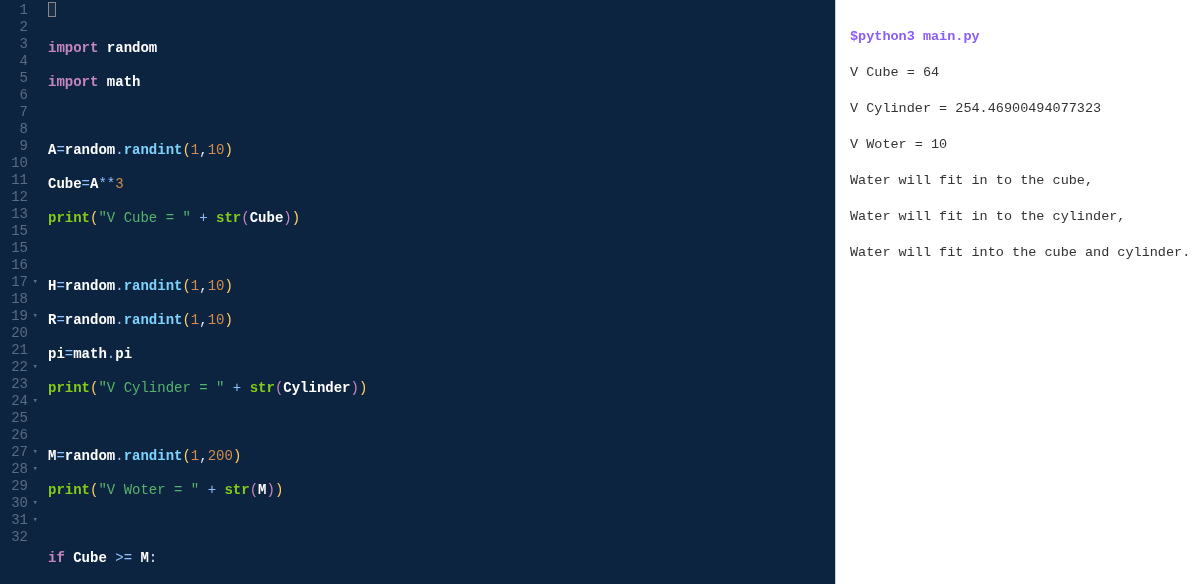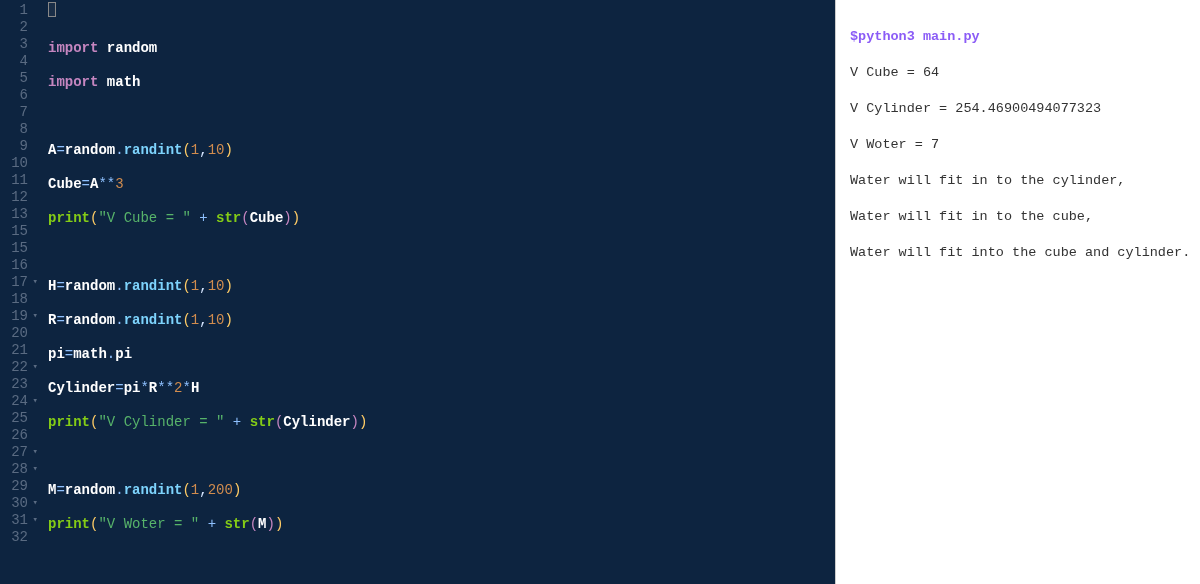--- a/index.html
+++ b/index.html
@@ -122,21 +122,20 @@
 <div class="line"><span class="tok-kw">import</span> <span class="tok-mod">random</span></div>
 <div class="line"><span class="tok-kw">import</span> <span class="tok-mod">math</span></div>
 <div class="line"></div>
 <div class="line"><span class="tok-var">A</span><span class="tok-op">=</span><span class="tok-var">random</span><span class="tok-op">.</span><span class="tok-func">randint</span><span class="tok-paren">(</span><span class="tok-num">1</span><span>,</span><span class="tok-num">10</span><span class="tok-paren">)</span></div>
 <div class="line"><span class="tok-var">Cube</span><span class="tok-op">=</span><span class="tok-var">A</span><span class="tok-op">**</span><span class="tok-num">3</span></div>
 <div class="line"><span class="tok-builtin">print</span><span class="tok-paren">(</span><span class="tok-str">"V Cube = "</span><span class="tok-op"> + </span><span class="tok-builtin">str</span><span class="tok-paren2">(</span><span class="tok-var">Cube</span><span class="tok-paren2">)</span><span class="tok-paren">)</span></div>
 <div class="line"></div>
 <div class="line"><span class="tok-var">H</span><span class="tok-op">=</span><span class="tok-var">random</span><span class="tok-op">.</span><span class="tok-func">randint</span><span class="tok-paren">(</span><span class="tok-num">1</span><span>,</span><span class="tok-num">10</span><span class="tok-paren">)</span></div>
 <div class="line"><span class="tok-var">R</span><span class="tok-op">=</span><span class="tok-var">random</span><span class="tok-op">.</span><span class="tok-func">randint</span><span class="tok-paren">(</span><span class="tok-num">1</span><span>,</span><span class="tok-num">10</span><span class="tok-paren">)</span></div>
 <div class="line"><span class="tok-var">pi</span><span class="tok-op">=</span><span class="tok-var">math</span><span class="tok-op">.</span><span class="tok-var">pi</span></div>
-<div class="line"><span class="tok-var">Cylinder</span><span class="tok-op">=</span><span class="tok-var">pi</span><span class="tok-op">*</span><span class="tok-var">R</span><span class="tok-op">**</span><span class="tok-num">2</span><span class="tok-op">*</span><span class="tok-var">H</span></div>
 <div class="line"><span class="tok-builtin">print</span><span class="tok-paren">(</span><span class="tok-str">"V Cylinder = "</span><span class="tok-op"> + </span><span class="tok-builtin">str</span><span class="tok-paren2">(</span><span class="tok-var">Cylinder</span><span class="tok-paren2">)</span><span class="tok-paren">)</span></div>
 <div class="line"></div>
 <div class="line"><span class="tok-var">M</span><span class="tok-op">=</span><span class="tok-var">random</span><span class="tok-op">.</span><span class="tok-func">randint</span><span class="tok-paren">(</span><span class="tok-num">1</span><span>,</span><span class="tok-num">200</span><span class="tok-paren">)</span></div>
 <div class="line"><span class="tok-builtin">print</span><span class="tok-paren">(</span><span class="tok-str">"V Woter = "</span><span class="tok-op"> + </span><span class="tok-builtin">str</span><span class="tok-paren2">(</span><span class="tok-var">M</span><span class="tok-paren2">)</span><span class="tok-paren">)</span></div>
 <div class="line"></div>
 <div class="line"><span class="tok-kw2">if</span> <span class="tok-var">Cube</span><span class="tok-op"> &gt;= </span><span class="tok-var">M</span><span>:</span></div>
 
 
 
 
@@ -151,17 +150,17 @@
 
 
 
   </div>
 </div>
 
 <div class="output-pane">
 <span class="cmd" style="display: block;">$python3 main.py</span>
 <span style="display: block;">V Cube = 64</span>
 <span style="display: block;">V Cylinder = 254.46900494077323</span>
-<span style="display: block;">V Woter = 7</span>
+<span style="display: block;">V Woter = 10</span>
+<span style="display: block;">Water will fit in to the cube,</span>
 <span style="display: block;">Water will fit in to the cylinder,</span>
-<span style="display: block;">Water will fit in to the cube,</span>
 <span style="display: block;">Water will fit into the cube and cylinder.</span>
 </div>
 
 </body></html>

